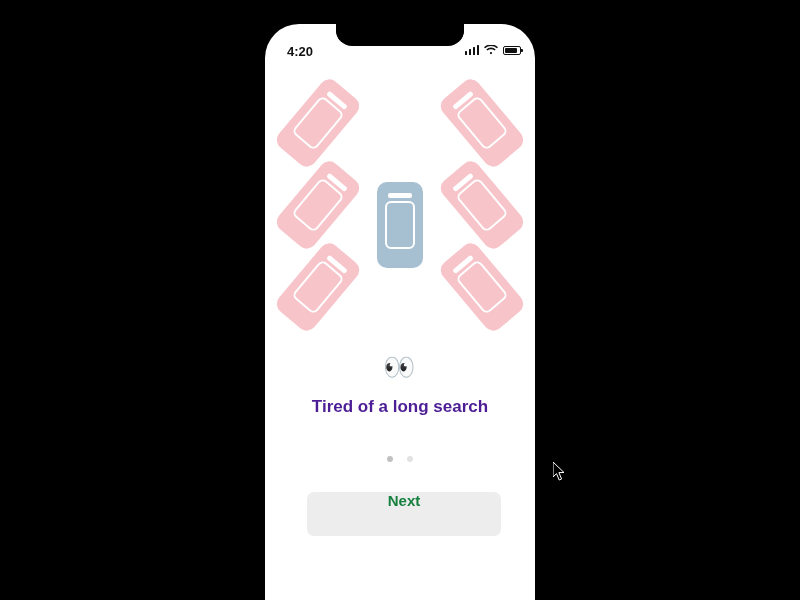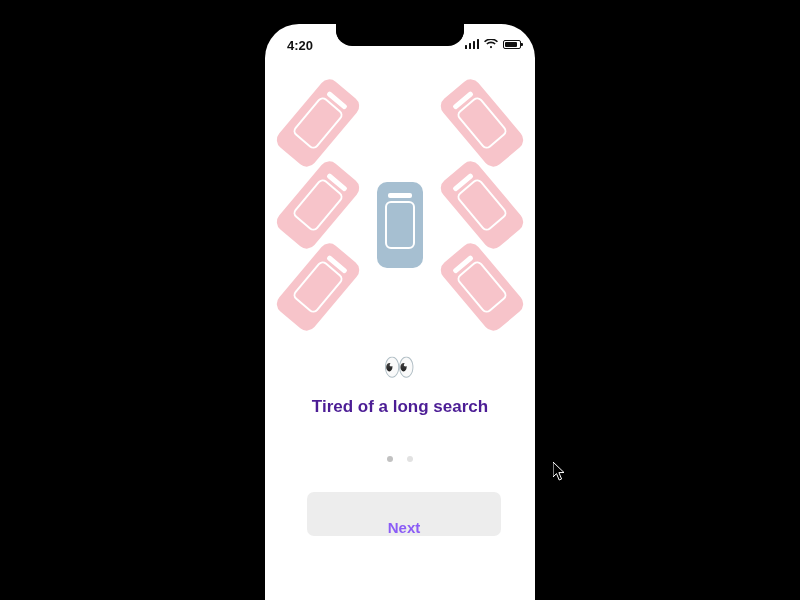--- a/index.html
+++ b/index.html
@@ -32,21 +32,21 @@
       border-radius: 0 0 16px 16px;
       z-index: 5;
       box-shadow:
         0 0 0 0 #000,
         inset 14px 0 0 -12px #000, 
         inset -14px 0 0 -12px #000;
     }
     
     .status {
       position: absolute;
-      top: 12px;
+      top: 18px;
       left: 0;
       width: 100%;
       height: 22px;
       z-index: 4;
       color: #111;
     }
     .status .time {
       position: absolute;
       left: 22px;
       top: 2px;
@@ -190,24 +190,24 @@
     .dot.inactive { background: #e2e2e2; }
 
     
     .next {
       position: absolute;
       left: 42px;
       right: 34px;
       top: 468px;
       height: 44px;
       background: #ededed;
-      color: #8b5cf6;
+      color: #15803d;
       border-radius: 7px;
       display: flex;
-      align-items: flex-end;
+      align-items: flex-start;
       justify-content: center;
       font-size: 15px;
       font-weight: 600;
       cursor: pointer;
     }
 
     
     .cursor {
       position: absolute;
       left: 553px;

